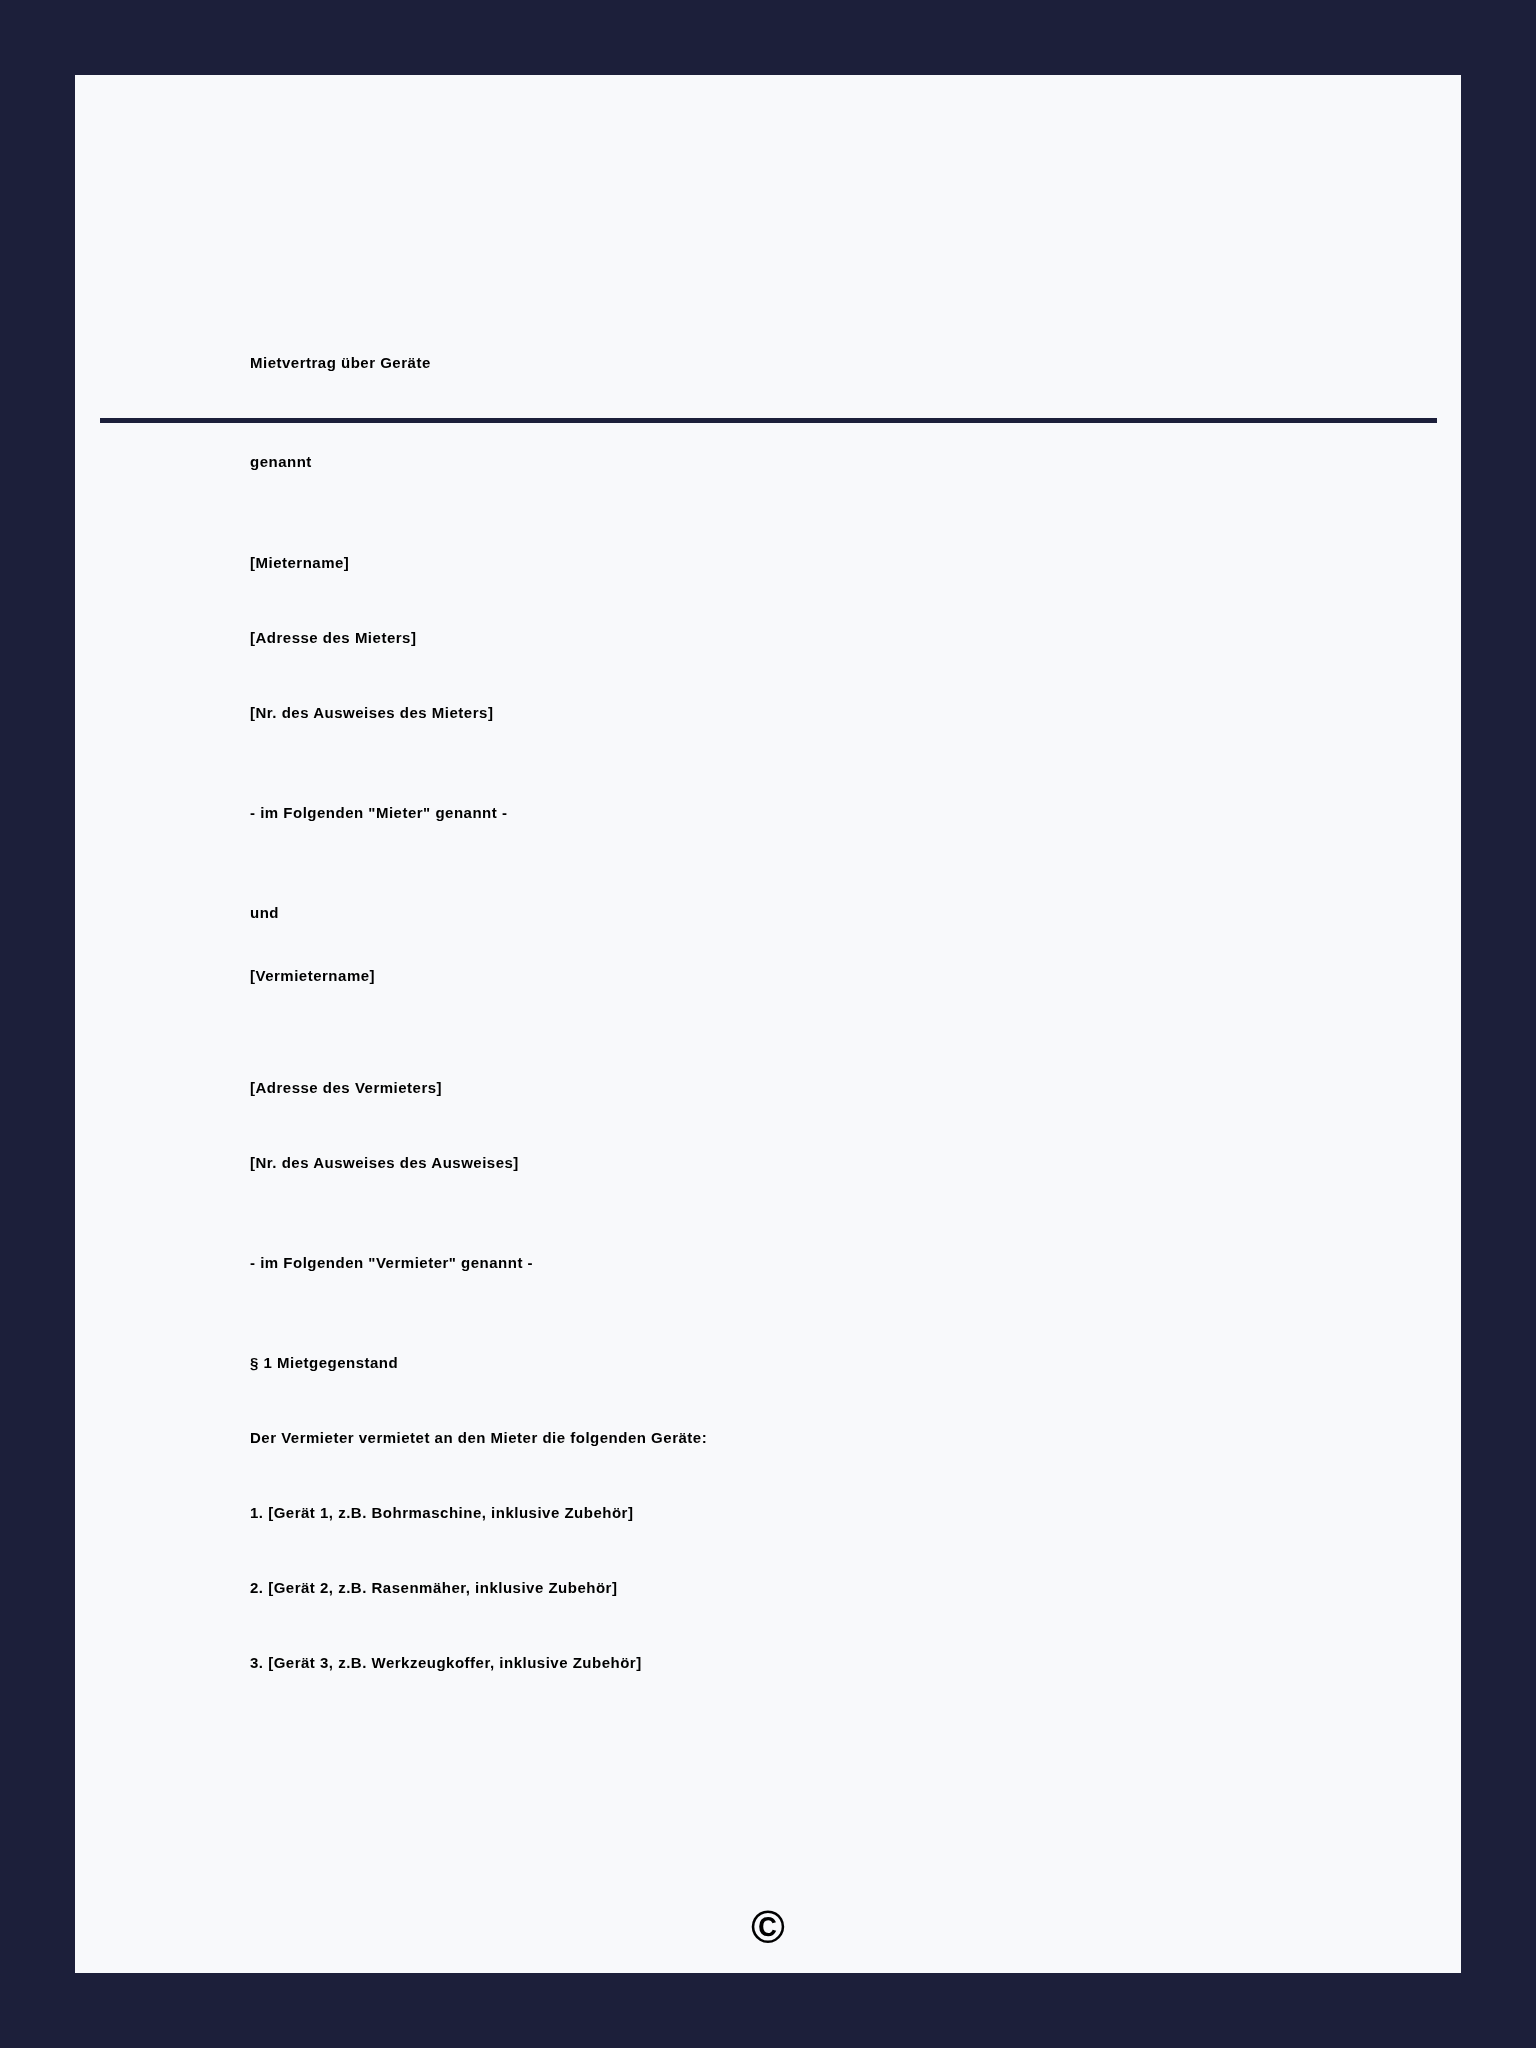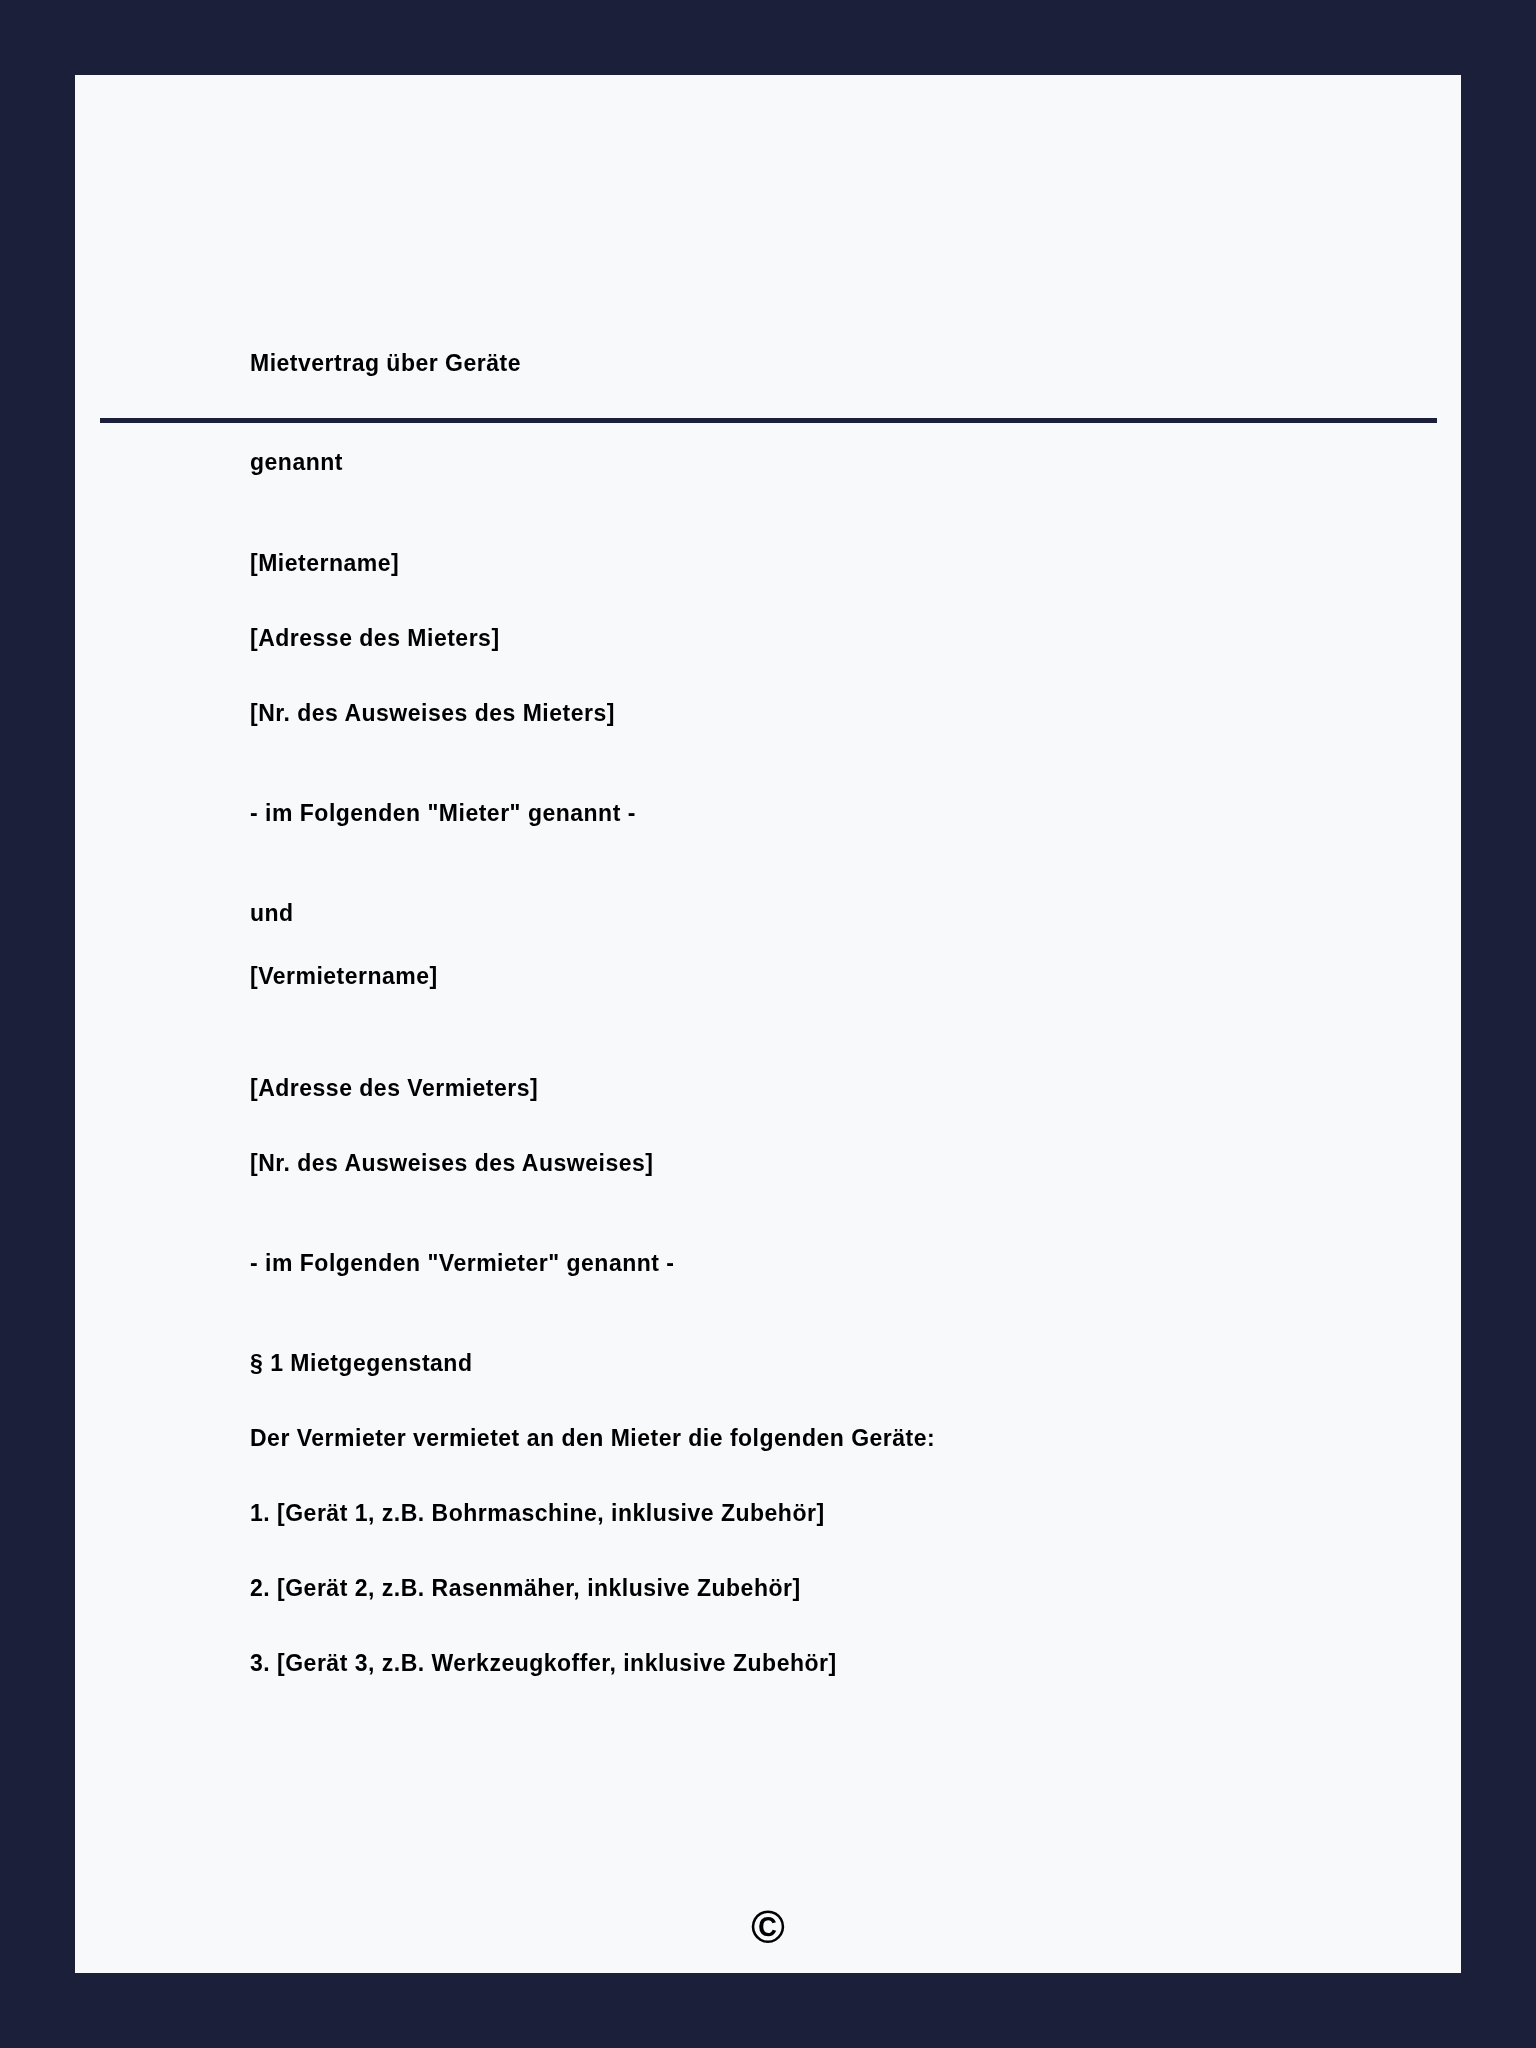--- a/index.html
+++ b/index.html
@@ -31,21 +31,21 @@
   .divider {
     position: absolute;
     left: 25px; top: 343px;
     width: 1337px; height: 5px;
     background: #1c1f3a;
   }
   .line {
     position: absolute;
     left: 175px;
     font-weight: bold;
-    font-size: 23px;
+    font-size: 15px;
     line-height: 22px;
     letter-spacing: 0.5px;
     color: #000;
     white-space: nowrap;
   }
   .copyright {
     position: absolute;
     left: 0; width: 1386px;
     top: 1829px;
     text-align: center;

